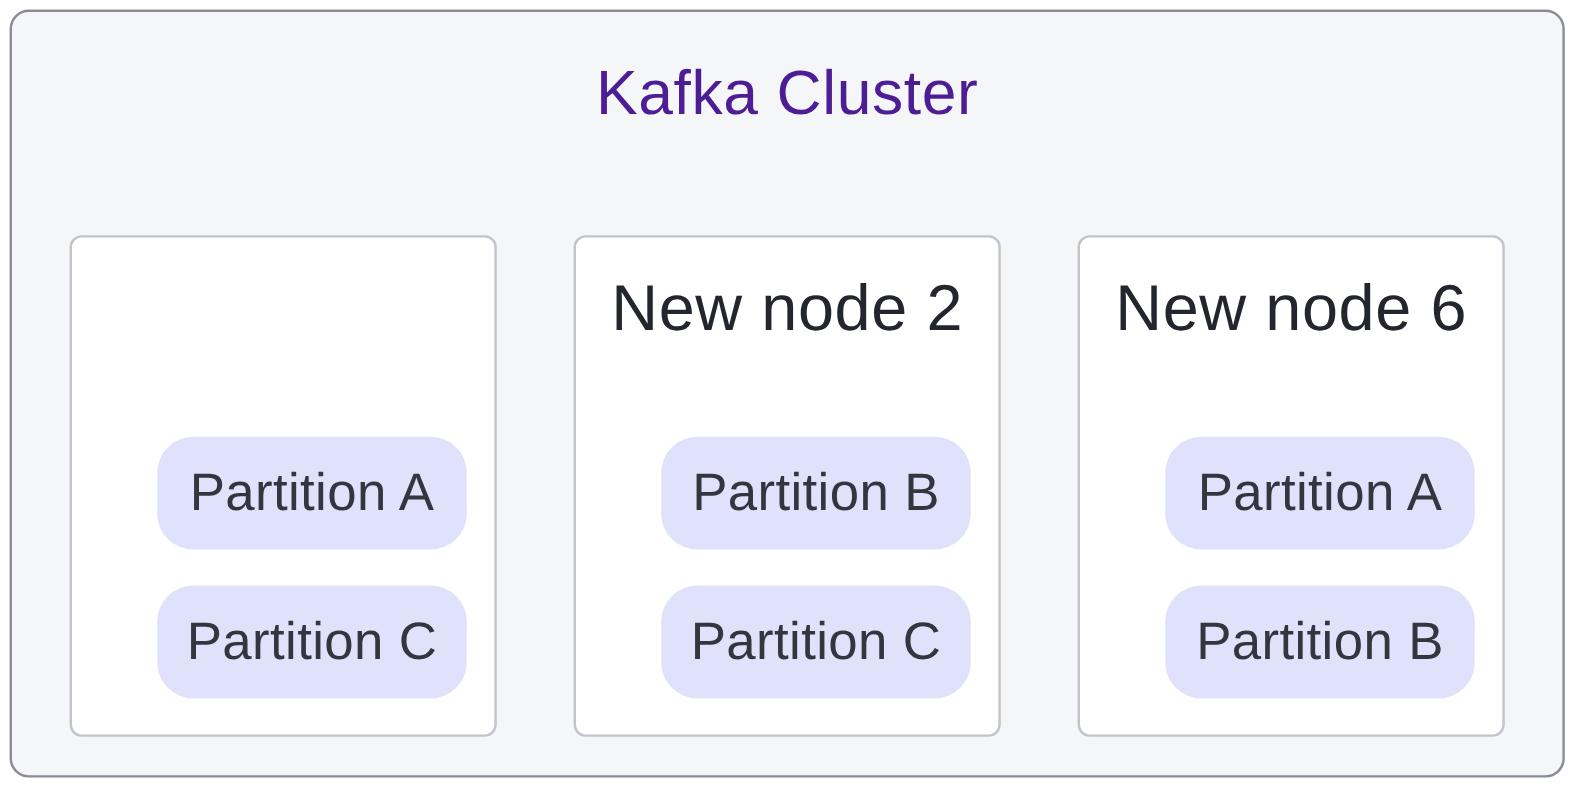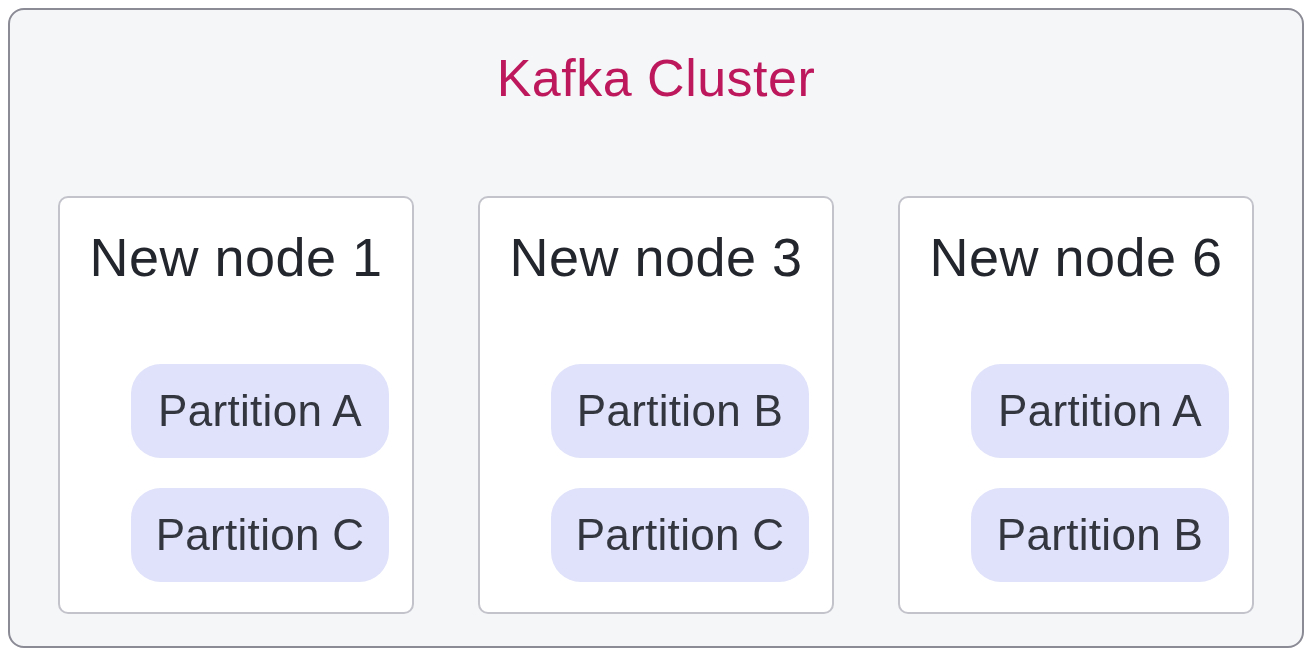--- a/index.html
+++ b/index.html
@@ -26,21 +26,21 @@
     border: 2px solid #8b8b96;
     border-radius: 16px;
     display: flex;
     flex-direction: column;
   }
   .cluster-title {
     margin-top: 38px;
     text-align: center;
     font-size: 52px;
     line-height: 60px;
-    color: #be185d;
+    color: #4c1d95;
     letter-spacing: 0.5px;
   }
   .nodes-row {
     margin-top: 88px;
     display: flex;
     justify-content: center;
     gap: 64px;
   }
   .node-card {
     width: 356px;
@@ -85,29 +85,28 @@
 </head>
 <body>
 
 <div class="stage">
   <div class="cluster">
     <div class="cluster-title">Kafka Cluster</div>
 
     <div class="nodes-row">
 
       <div class="node-card">
-        <div class="node-title">New node 1</div>
         <div class="partitions">
           <div class="partition-pill">Partition A</div>
           <div class="partition-pill">Partition C</div>
         </div>
       </div>
 
       <div class="node-card">
-        <div class="node-title">New node 3</div>
+        <div class="node-title">New node 2</div>
         <div class="partitions">
           <div class="partition-pill">Partition B</div>
           <div class="partition-pill">Partition C</div>
         </div>
       </div>
 
       <div class="node-card">
         <div class="node-title">New node 6</div>
         <div class="partitions">
           <div class="partition-pill">Partition A</div>

